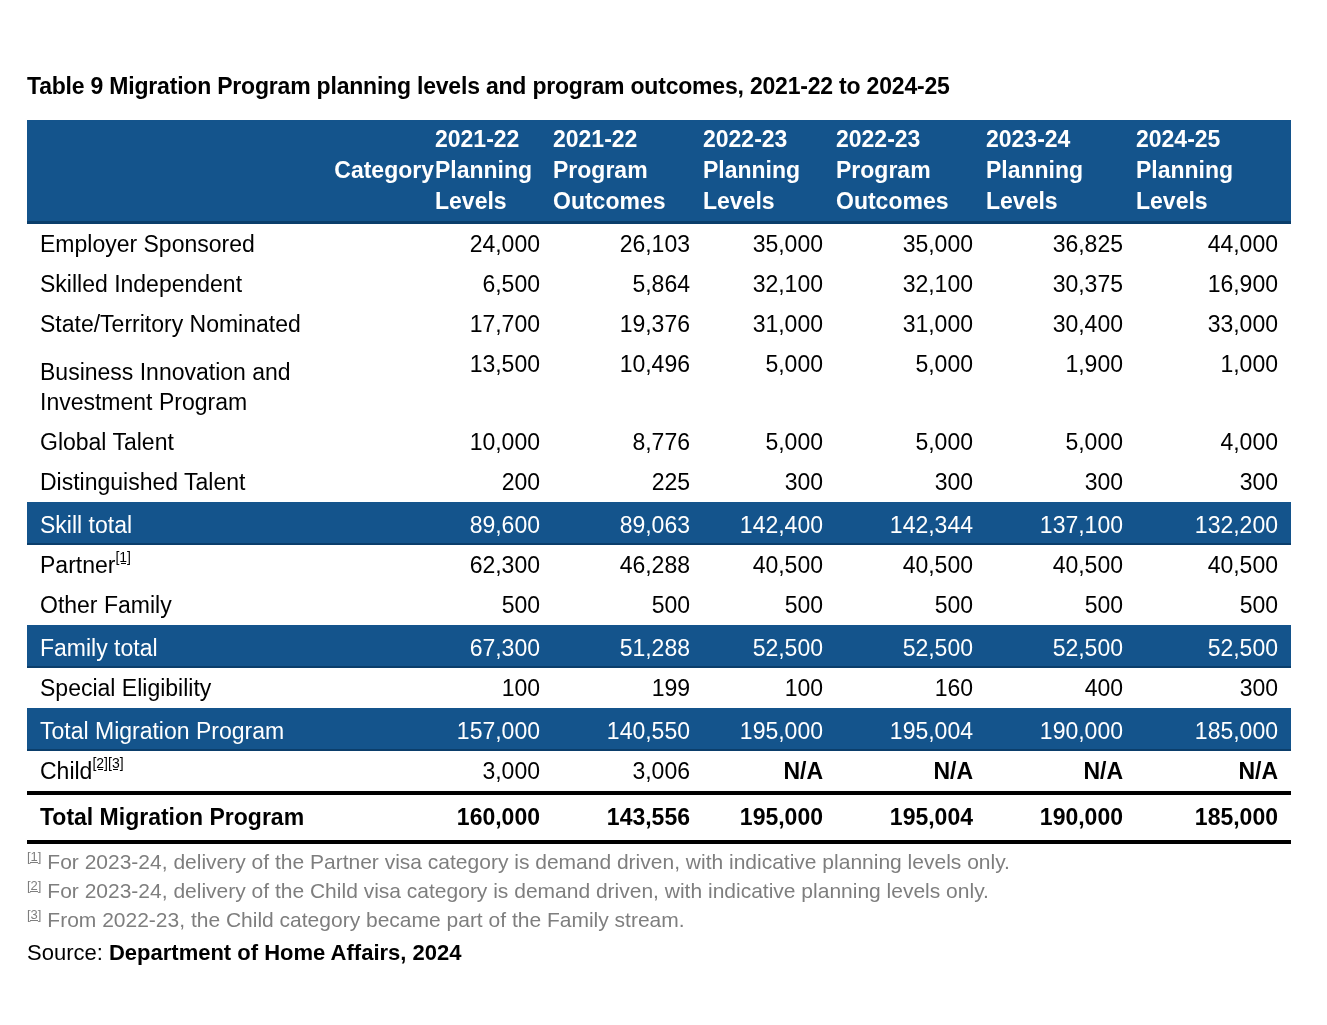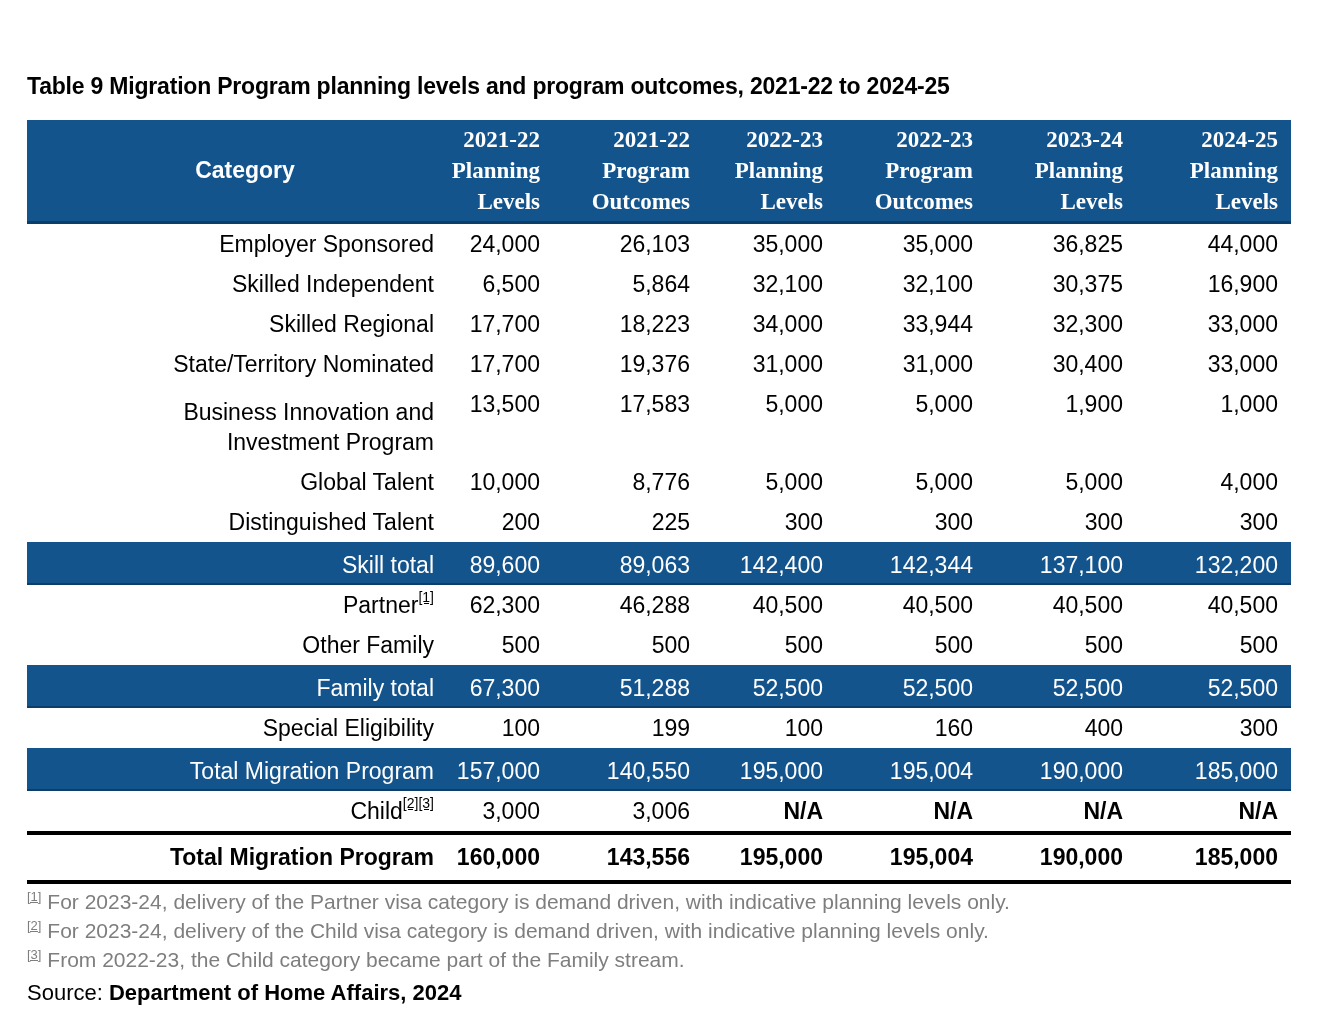--- a/index.html
+++ b/index.html
@@ -40,42 +40,41 @@
   col.c-6 { width: 155px; }
 
   thead th {
     background: #14548C;
     color: #ffffff;
     font-weight: bold;
     font-size: 23px;
     border-bottom: 3px solid #0B3E6B;
   }
   th.cat-h {
-    text-align: center;
+    text-align: right;
     vertical-align: middle;
     padding-left: 29px;
   }
   th.num-h {
-    text-align: right;
+    text-align: left;
     vertical-align: top;
     padding: 4px 13px 4px 0;
-    font-family: Liberation Serif, serif;
   }
   .hline { display: block; line-height: 31px; }
 
   tbody td {
     font-size: 23px;
     color: #000000;
     vertical-align: top;
     line-height: 30px;
     padding-top: 5px;
     padding-bottom: 5px;
     background: #ffffff;
   }
-  td.cat { text-align: right; padding-left: 13px; }
+  td.cat { text-align: left; padding-left: 13px; }
   td.num { text-align: right; padding-right: 13px; }
 
   tr.band td {
     background: #14548C;
     color: #ffffff;
     padding-top: 8px;
     padding-bottom: 3px;
     border-bottom: 2px solid #0B3E6B;
   }
   tr.grand td {
@@ -183,41 +182,32 @@
       <tr>
         <td class="cat"><span class="cat-text">Skilled Independent</span></td>
         <td class="num">6,500</td>
         <td class="num">5,864</td>
         <td class="num">32,100</td>
         <td class="num">32,100</td>
         <td class="num">30,375</td>
         <td class="num">16,900</td>
       </tr>
       <tr>
-        <td class="cat"><span class="cat-text">Skilled Regional</span></td>
-        <td class="num">17,700</td>
-        <td class="num">18,223</td>
-        <td class="num">34,000</td>
-        <td class="num">33,944</td>
-        <td class="num">32,300</td>
-        <td class="num">33,000</td>
-      </tr>
-      <tr>
         <td class="cat"><span class="cat-text">State/Territory Nominated</span></td>
         <td class="num">17,700</td>
         <td class="num">19,376</td>
         <td class="num">31,000</td>
         <td class="num">31,000</td>
         <td class="num">30,400</td>
         <td class="num">33,000</td>
       </tr>
       <tr class="row-biip">
         <td class="cat"><span class="cat-text">Business Innovation and Investment Program</span></td>
         <td class="num">13,500</td>
-        <td class="num">17,583</td>
+        <td class="num">10,496</td>
         <td class="num">5,000</td>
         <td class="num">5,000</td>
         <td class="num">1,900</td>
         <td class="num">1,000</td>
       </tr>
       <tr>
         <td class="cat"><span class="cat-text">Global Talent</span></td>
         <td class="num">10,000</td>
         <td class="num">8,776</td>
         <td class="num">5,000</td>

